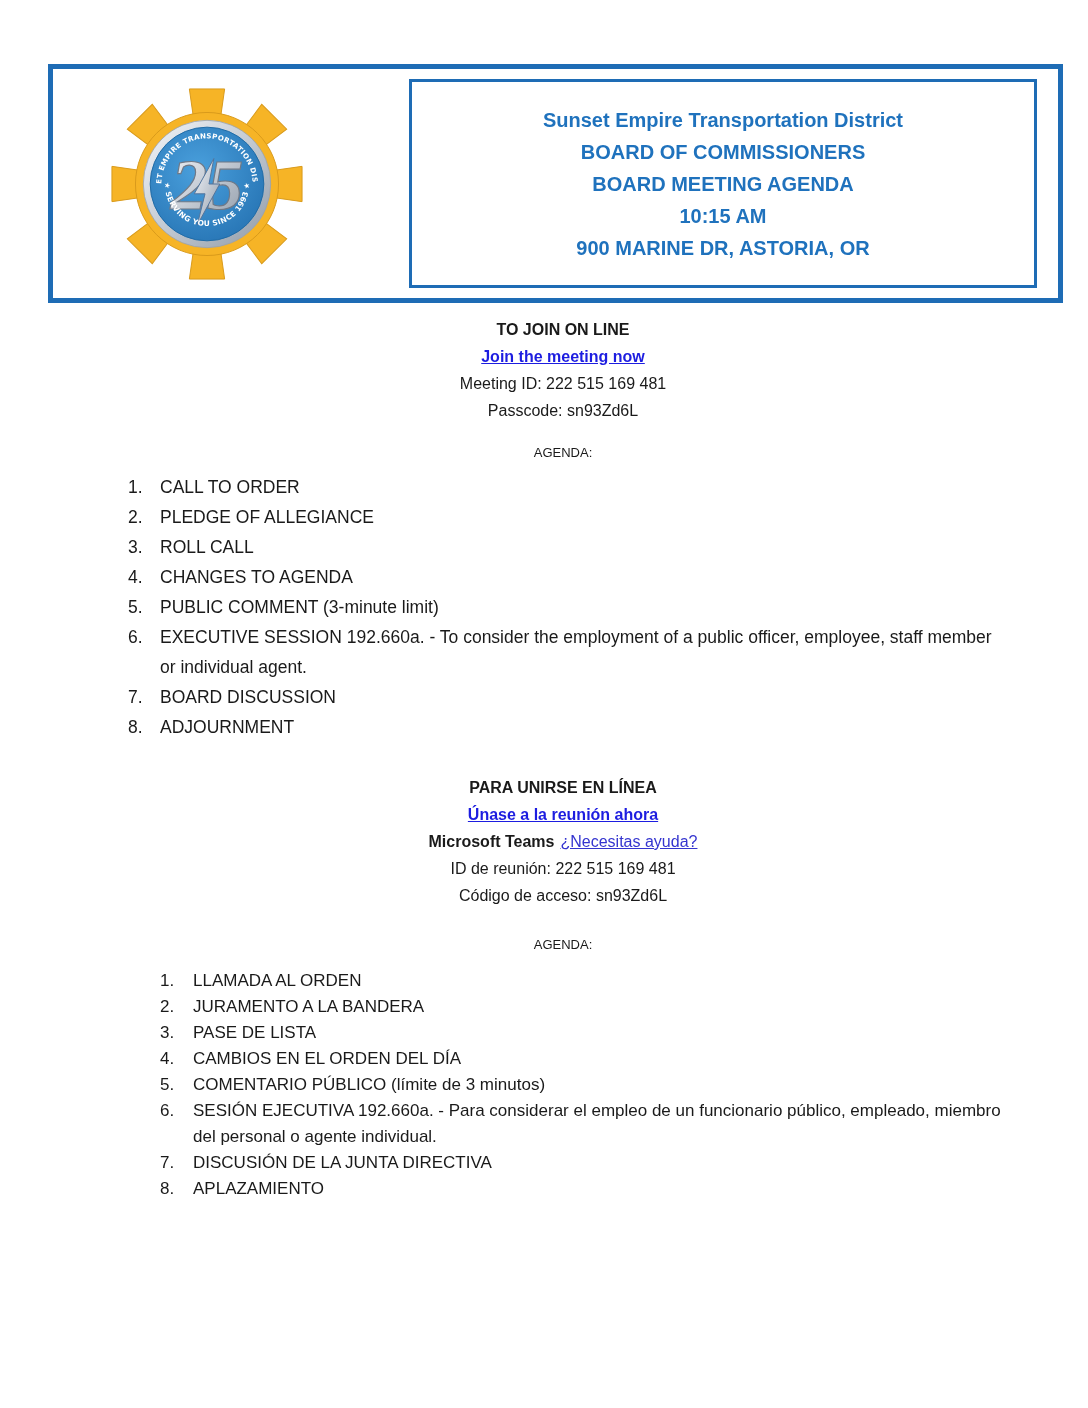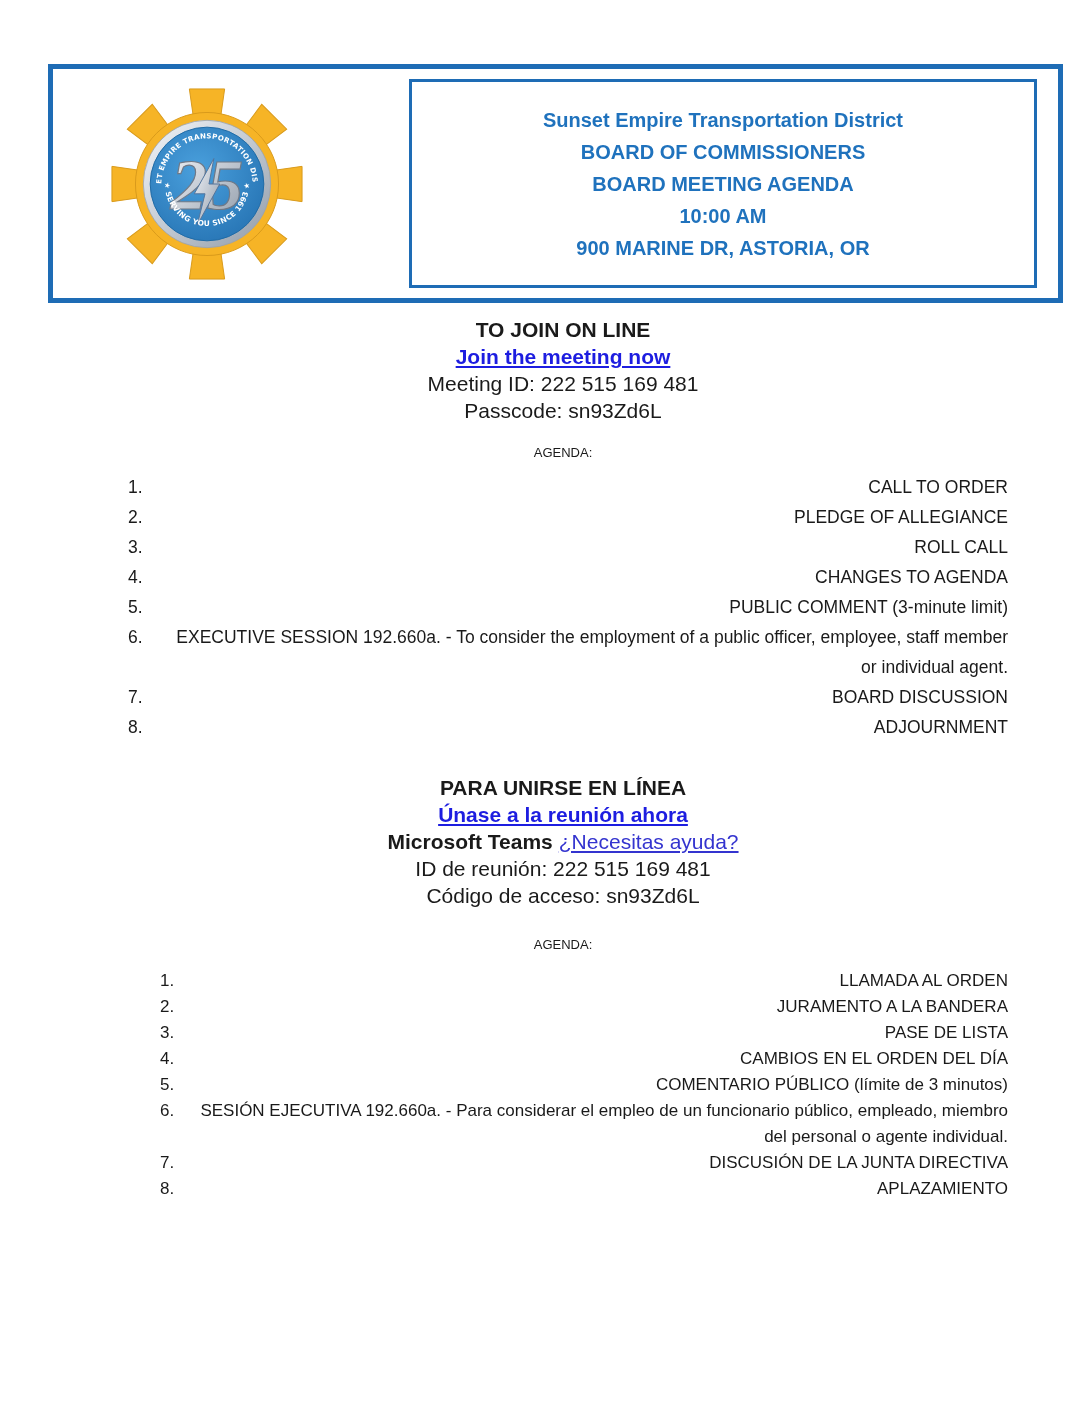--- a/index.html
+++ b/index.html
@@ -35,40 +35,40 @@
   .blue-disc   { fill:url(#blueGrad); stroke:#1f6aa6; stroke-width:1; }
   .ring-text { font-family:"DejaVu Sans", sans-serif; font-weight:700; fill:#ffffff; letter-spacing:0.35px; }
   .ring-text-top { font-size:7.2px; }
   .ring-text-bottom { font-size:7.6px; }
   .num25 { font-family:"Liberation Serif", serif; font-style:italic; font-weight:700; font-size:74px;
            fill:url(#silverGrad); stroke:#6e7988; stroke-width:1.2; }
   .bolt { fill:url(#silverGrad); stroke:#51749c; stroke-width:1; }
 
   
   .center-col { text-align:center; margin-left:38px; }
-  .join-block { font-size:21px; line-height:27px; }
+  .join-block { font-size:16px; line-height:27px; }
   .join-en { margin-top:13px; }
   .join-es { margin-top:32px; }
   .join-heading { font-weight:700; }
   .bold { font-weight:700; }
   .teams-label { margin-right:6px; }
   a.link { color:var(--link-blue,#3434cf); text-decoration:underline; cursor:pointer; }
   a.join-link { color:var(--join-link-blue,#1d1de0); font-weight:700; text-decoration:underline; cursor:pointer; }
 
   .agenda-label { font-size:13px; }
   .agenda-label-en { margin-top:21px; }
   .agenda-label-es { margin-top:28px; }
 
   
   ol.agenda-list { list-style:none; counter-reset:item; margin:0 80px 0 0; }
   ol.agenda-list li { counter-increment:item; position:relative; }
   ol.agenda-list li::before { content:counter(item) "."; position:absolute; }
-  ol.en-list { padding:0 0 0 160px; margin-top:12px; font-size:17.5px; line-height:30px;text-align:right; }
+  ol.en-list { padding:0 0 0 160px; margin-top:12px; font-size:17.5px; line-height:30px; }
   ol.en-list li::before { left:-32px; }
-  ol.es-list { padding:0 0 0 193px; margin-top:16px; font-size:17px; line-height:26px;text-align:right; }
+  ol.es-list { padding:0 0 0 193px; margin-top:16px; font-size:17px; line-height:26px; }
   ol.es-list li::before { left:-33px; }
 </style>
 </head>
 <body>
 
 <div class="page">
 
   <div class="header-outer">
     <div class="logo-wrap">
       <svg viewBox="0 0 200 200" xmlns="http://www.w3.org/2000/svg">
@@ -105,21 +105,21 @@
         </text>
         <text class="ring-text ring-text-bottom" text-anchor="middle">
           <textPath href="#arcBot" startOffset="50%">★ SERVING YOU SINCE 1993 ★</textPath>
         </text>
       </svg>
     </div>
     <div class="title-box">
       <div>Sunset Empire Transportation District</div>
       <div>BOARD OF COMMISSIONERS</div>
       <div>BOARD MEETING AGENDA</div>
-      <div>10:00 AM</div>
+      <div>10:15 AM</div>
       <div>900 MARINE DR, ASTORIA, OR</div>
     </div>
   </div>
 
   <section class="join-block join-en center-col">
     <div class="join-heading">TO JOIN ON LINE</div>
     <div>
       <a class="join-link">Join the meeting now</a>
     </div>
     <div>Meeting ID: 222 515 169 481</div>

